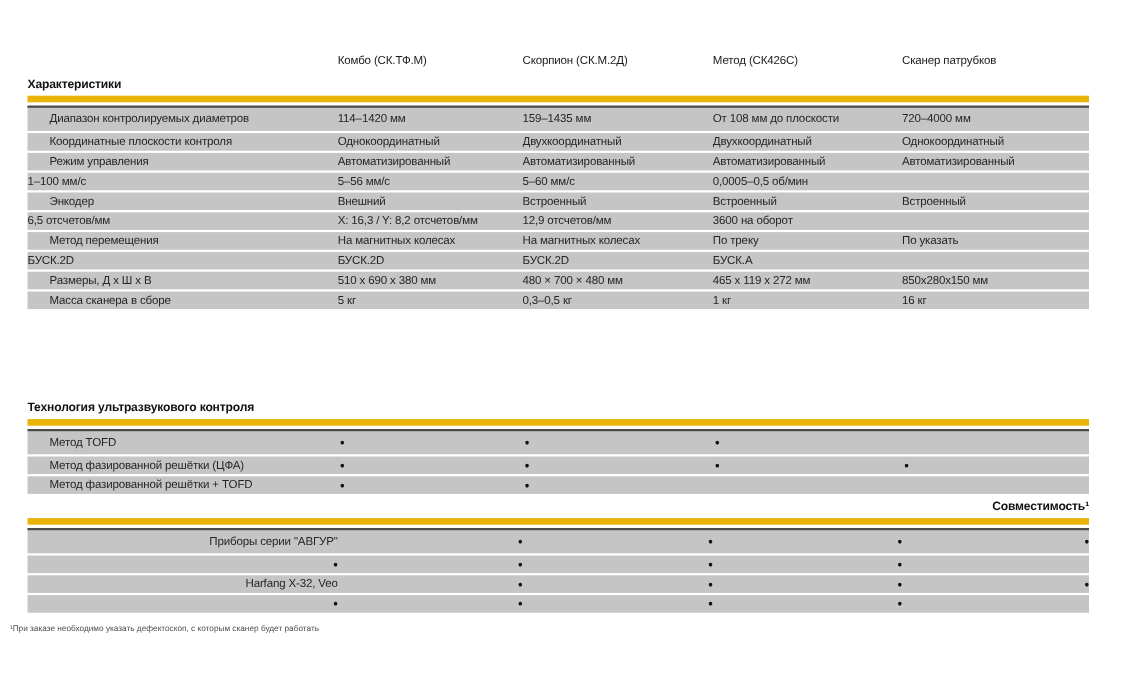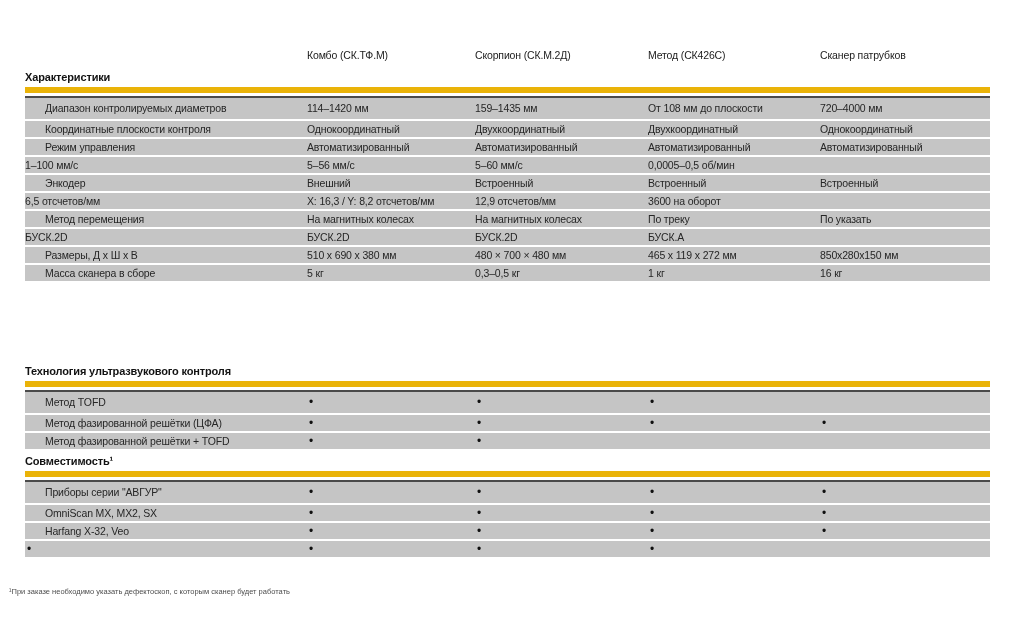--- a/index.html
+++ b/index.html
@@ -8,30 +8,30 @@
     position:relative; width:1024px; height:636px; background:#ffffff;
     font-family:"Liberation Sans", sans-serif; color:#1f1f1f; overflow:hidden;
   }
   .grid { display:grid; grid-template-columns:282px 168px 173px 172px 170px; }
   .header-row { position:absolute; left:25px; top:49px; width:965px; }
   .cell { font-size:10.5px; letter-spacing:-0.15px; white-space:nowrap; overflow:hidden; color:#262626; }
   .cell.hdr { font-weight:400; color:#1c1c1c; }
   .tbl-section { position:absolute; left:25px; width:965px; }
   .s1 { top:70px; }
   .s2 { top:364px; }
-  .s3 { top:454px; }
+  .s3 { top:454px;text-align:right; }
   .section-title {
     font-weight:700; font-size:11px; letter-spacing:-0.15px; line-height:14px;
     padding-bottom:3px; border-bottom:6px solid #eab308; margin-bottom:3px; color:#121212;
   }
   .row { height:16px; margin-bottom:2px; background:#c5c5c5; align-items:center; }
   .rows .row:first-child { height:22.5px; border-top:2.5px solid #4a4a4a; }
   .cell.label { padding-left:20px; }
   .cell.dot { font-size:12px; line-height:1; padding-left:2px; color:#101010; }
-  .footnote { position:absolute; left:9px; top:587px; font-size:7.5px; letter-spacing:0; color:#4d4d4d; }
+  .footnote { position:absolute; left:9px; top:567px; font-size:7.5px; letter-spacing:0; color:#4d4d4d; }
 </style>
 </head>
 <body>
 
 <div class="page">
 
   <div class="header-row grid">
     <div class="cell label"></div>
     <div class="cell hdr">Комбо (СК.ТФ.М)</div>
     <div class="cell hdr">Скорпион (СК.М.2Д)</div>
@@ -143,21 +143,20 @@
     <div class="section-title">Совместимость¹</div>
     <div class="rows">
         <div class="row grid">
           <div class="cell label">Приборы серии "АВГУР"</div>
           <div class="cell val dot">•</div>
           <div class="cell val dot">•</div>
           <div class="cell val dot">•</div>
           <div class="cell val dot">•</div>
         </div>
         <div class="row grid">
-          <div class="cell label">OmniScan MX, MX2, SX</div>
           <div class="cell val dot">•</div>
           <div class="cell val dot">•</div>
           <div class="cell val dot">•</div>
           <div class="cell val dot">•</div>
         </div>
         <div class="row grid">
           <div class="cell label">Harfang X-32, Veo</div>
           <div class="cell val dot">•</div>
           <div class="cell val dot">•</div>
           <div class="cell val dot">•</div>

